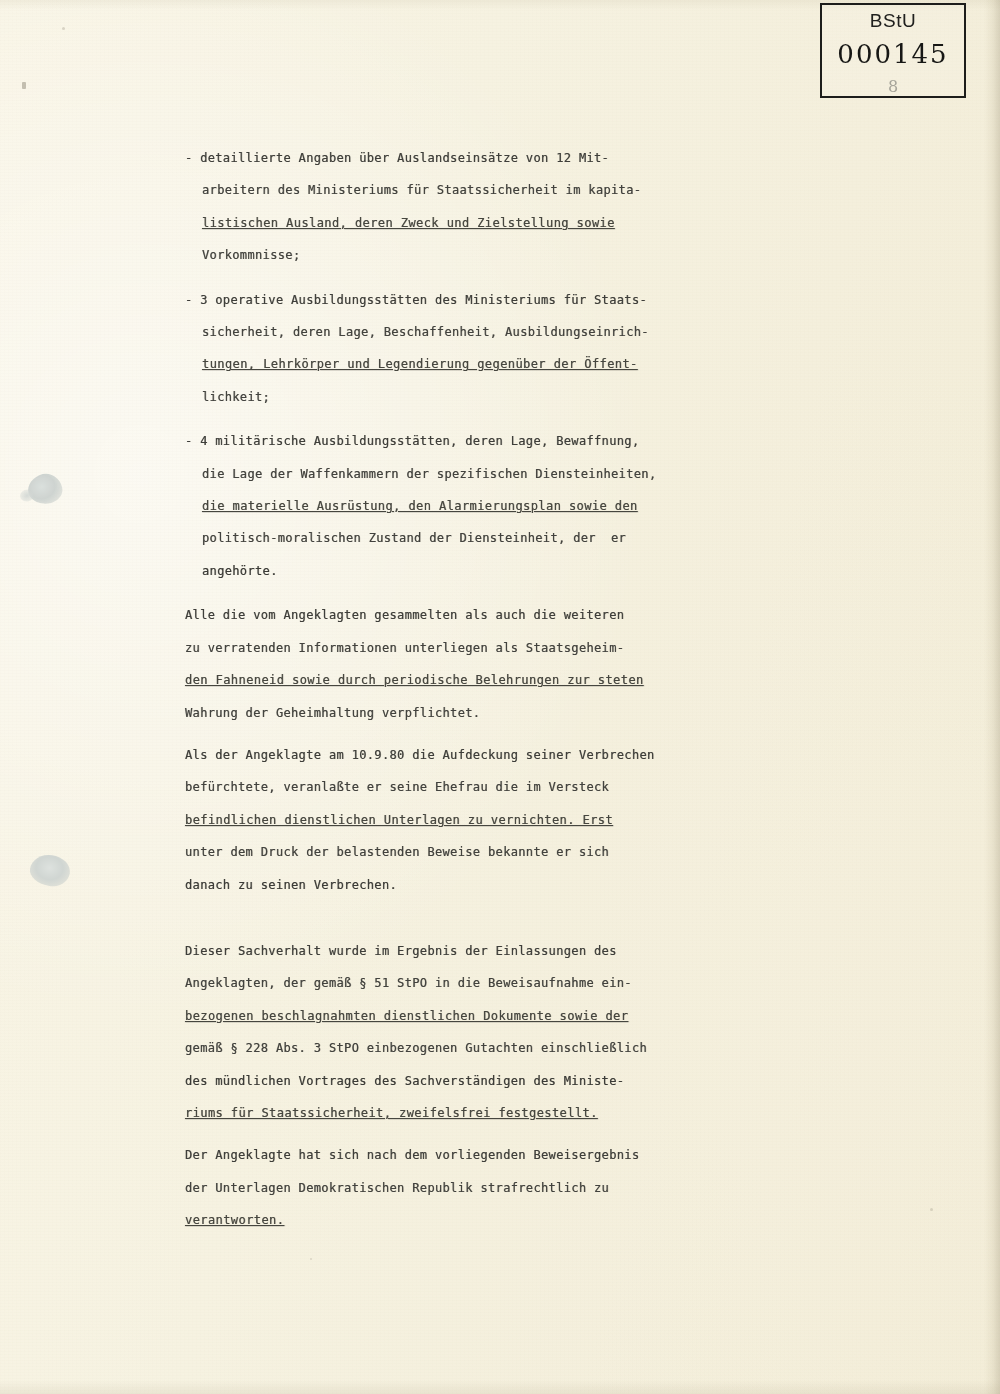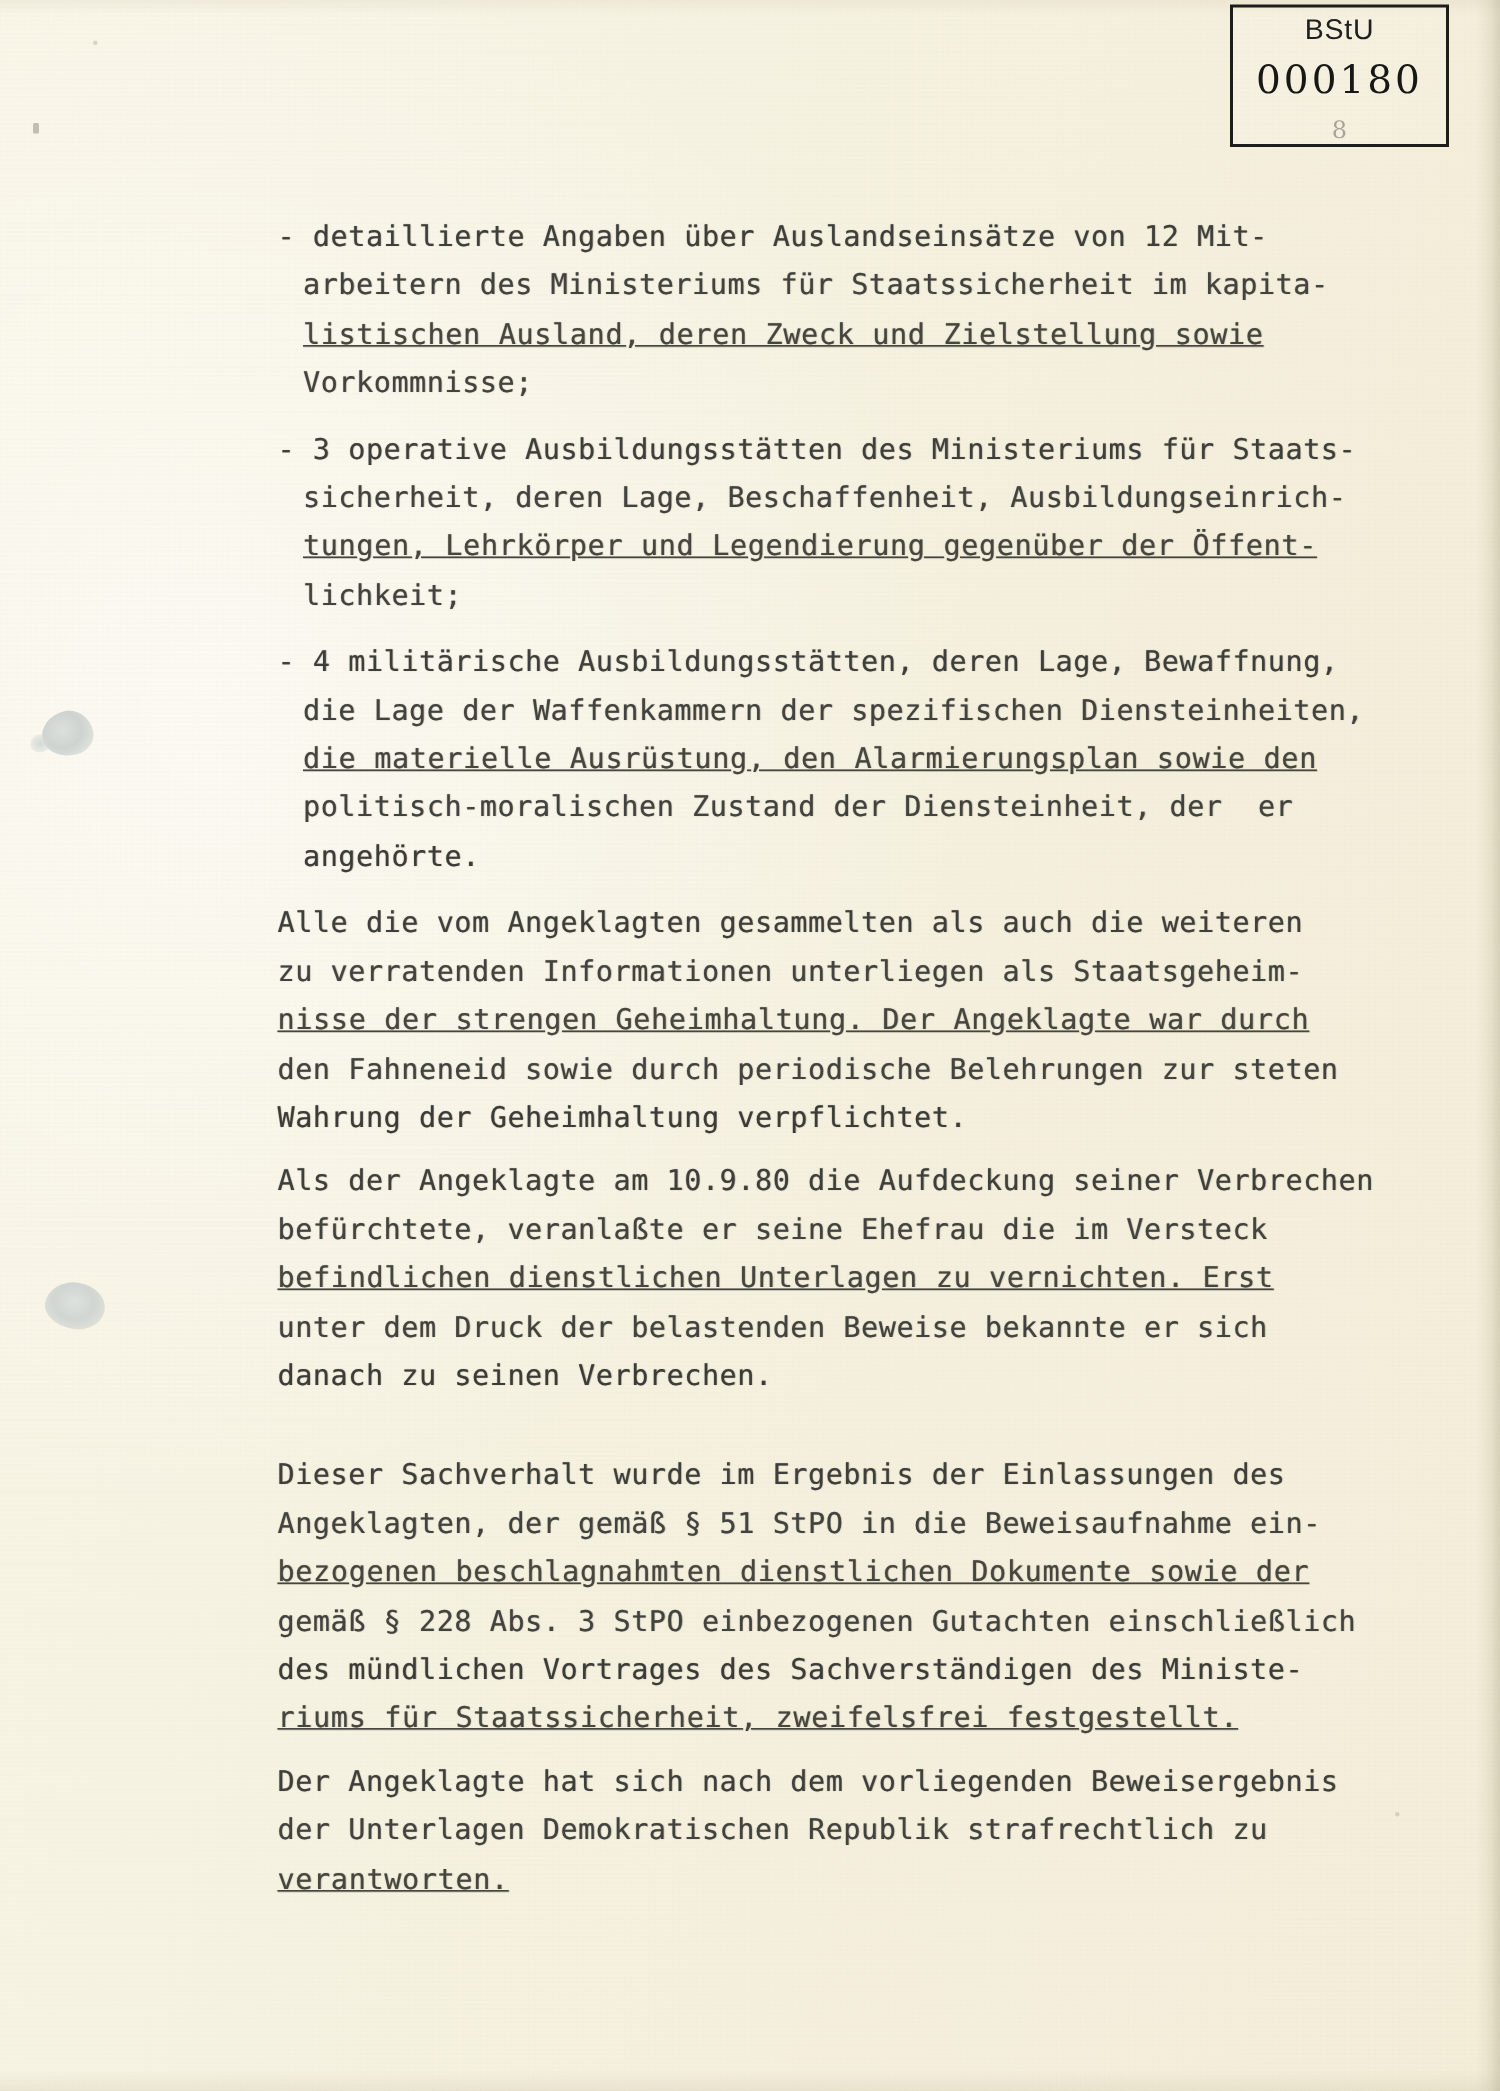--- a/index.html
+++ b/index.html
@@ -101,21 +101,21 @@
 
   
   .body {
     position: absolute;
     left: 185px;
     top: 142px;
     width: 790px;
   }
 
   .line {
-    font-size: 19px;
+    font-size: 12px;
     line-height: 32.4px;
     letter-spacing: 0.35px;
     white-space: pre;
     color: #42423e;
     text-shadow:
       0.4px 0.3px 0.6px rgba(60,58,50,0.42),
       -0.3px 0.2px 0.5px rgba(70,68,58,0.26);
   }
 
   
@@ -185,21 +185,21 @@
   <div class="speck speck-1"></div>
   <div class="speck speck-2"></div>
   <div class="speck speck-3"></div>
   <div class="speck speck-4"></div>
 
   <div class="blot blot-a"></div>
   <div class="blot blot-b"></div>
 
   <div class="stamp">
     <div class="stamp-org">BStU</div>
-    <div class="stamp-no">000180</div>
+    <div class="stamp-no">000145</div>
     <div class="stamp-sub">8</div>
   </div>
 
   <div class="body">
 
     <div class="bullet-block">
       <div class="line hang">- detaillierte Angaben über Auslandseinsätze von 12 Mit-</div>
       <div class="line cont">arbeitern des Ministeriums für Staatssicherheit im kapita-</div>
       <div class="line cont">listischen Ausland, deren Zweck und Zielstellung sowie</div>
       <div class="line cont">Vorkommnisse;</div>
@@ -222,21 +222,20 @@
       <div class="line cont">die materielle Ausrüstung, den Alarmierungsplan sowie den</div>
       <div class="line cont">politisch-moralischen Zustand der Diensteinheit, der  er</div>
       <div class="line cont">angehörte.</div>
     </div>
 
     <div class="gap-md"></div>
 
     <div>
       <div class="line">Alle die vom Angeklagten gesammelten als auch die weiteren</div>
       <div class="line">zu verratenden Informationen unterliegen als Staatsgeheim-</div>
-      <div class="line">nisse der strengen Geheimhaltung. Der Angeklagte war durch</div>
       <div class="line">den Fahneneid sowie durch periodische Belehrungen zur steten</div>
       <div class="line">Wahrung der Geheimhaltung verpflichtet.</div>
     </div>
 
     <div class="gap-sm"></div>
 
     <div>
       <div class="line">Als der Angeklagte am 10.9.80 die Aufdeckung seiner Verbrechen</div>
       <div class="line">befürchtete, veranlaßte er seine Ehefrau die im Versteck</div>
       <div class="line">befindlichen dienstlichen Unterlagen zu vernichten. Erst</div>

